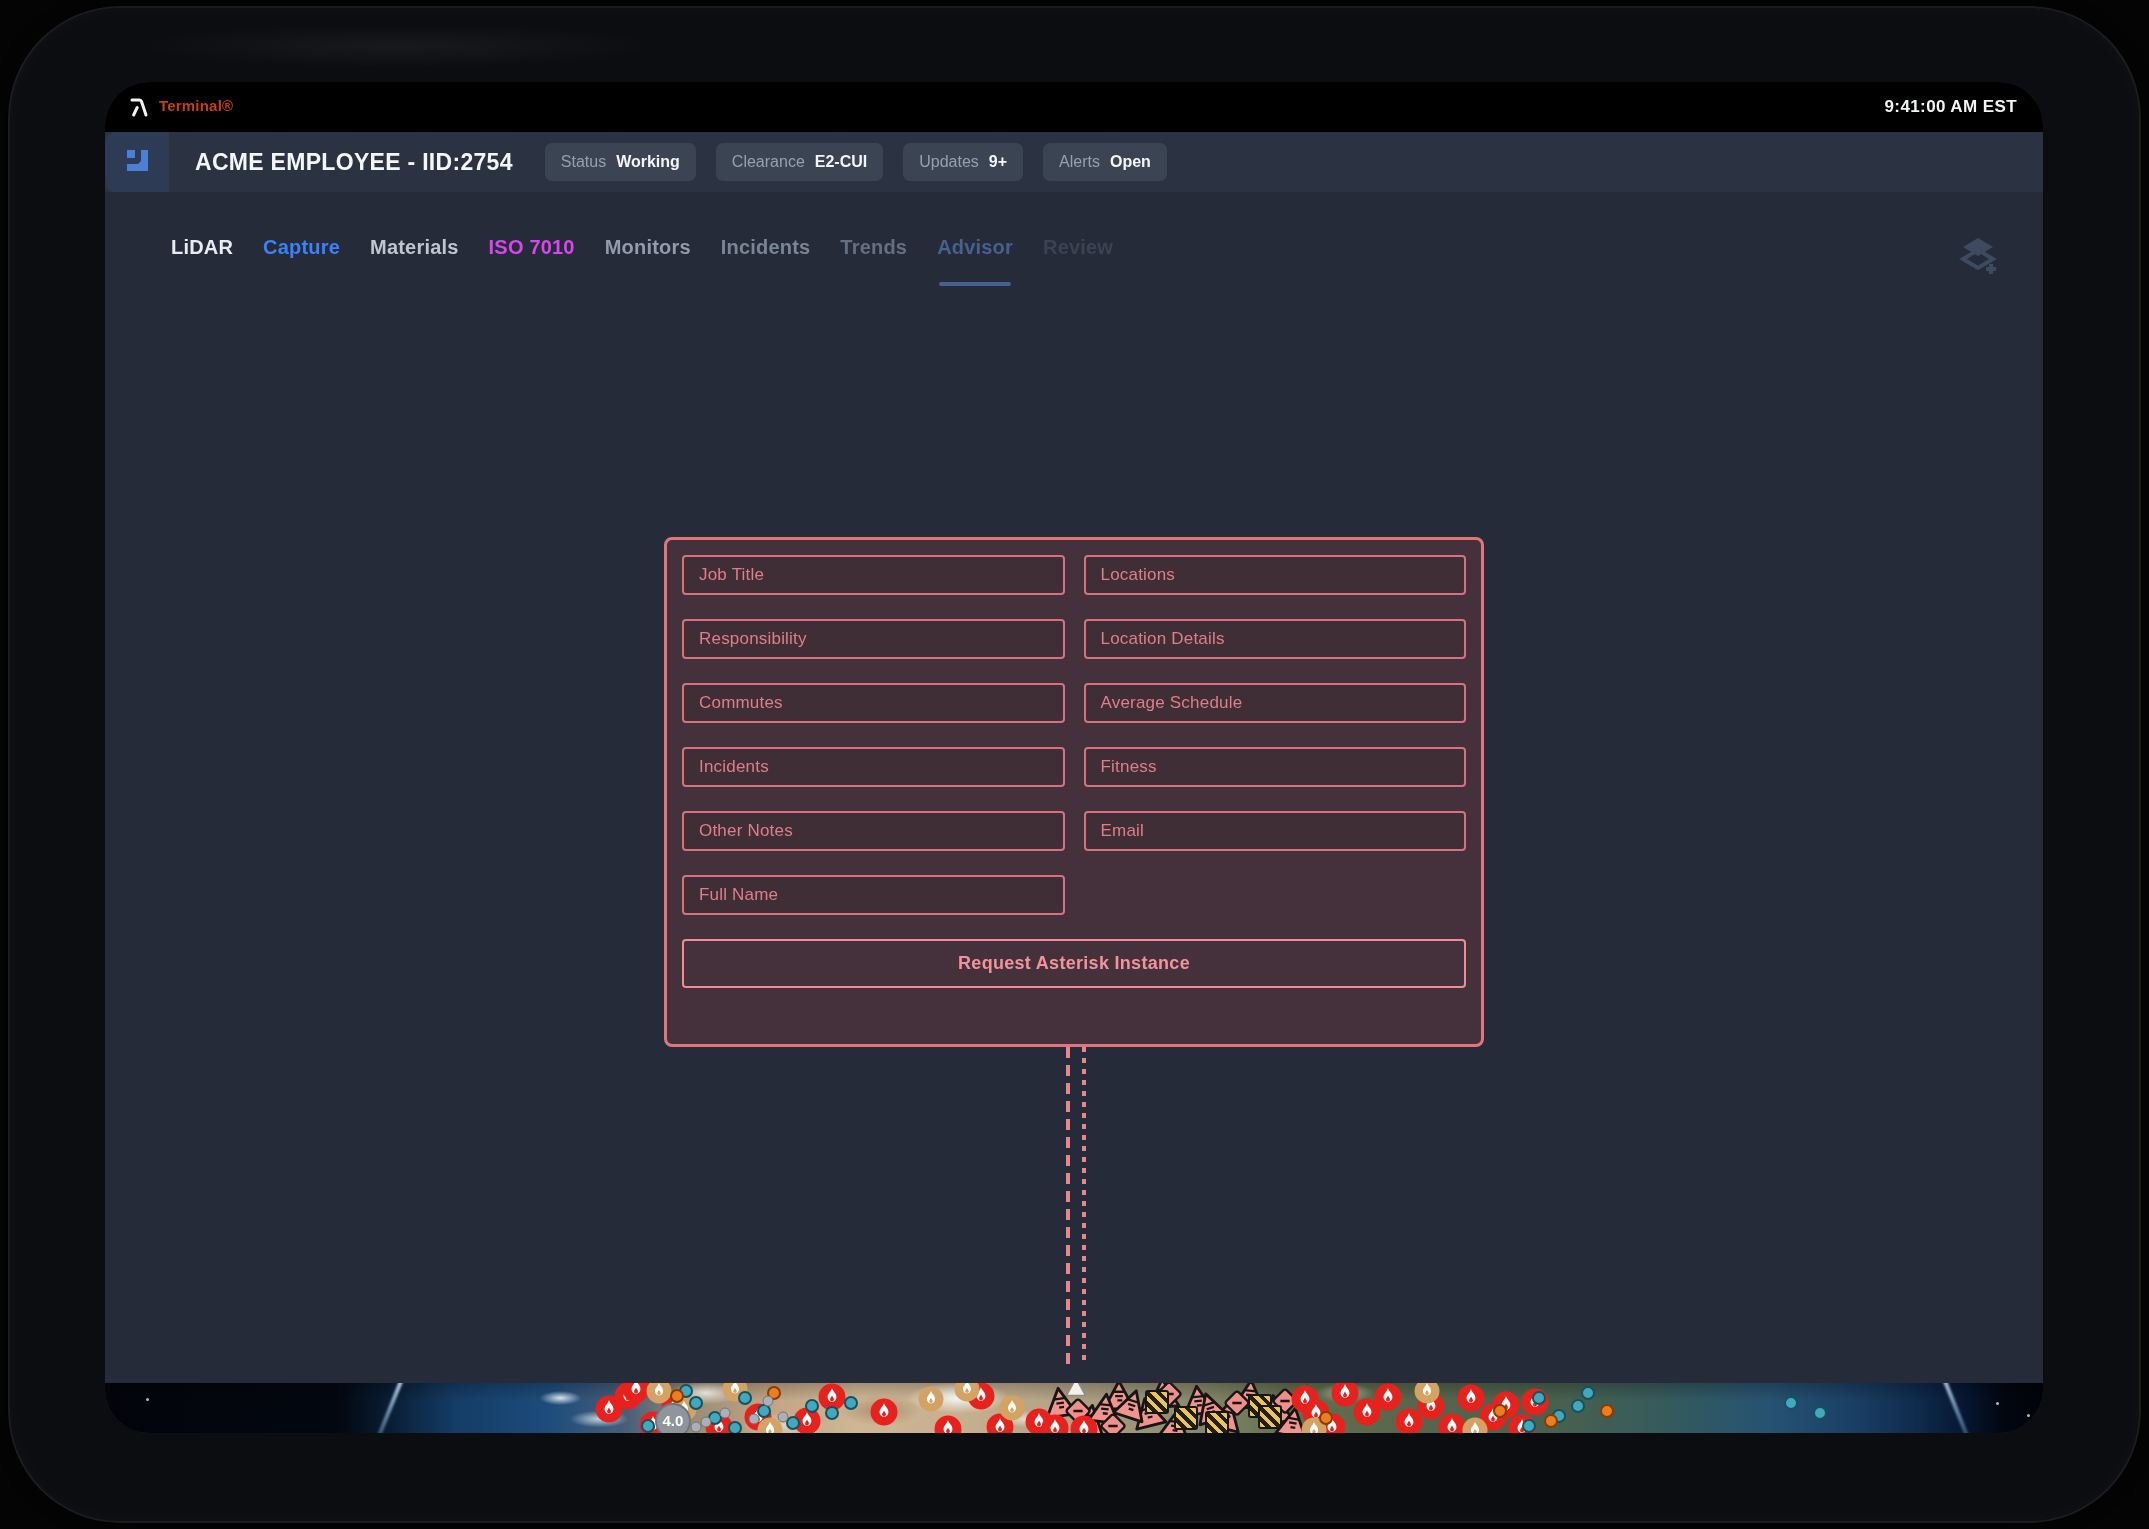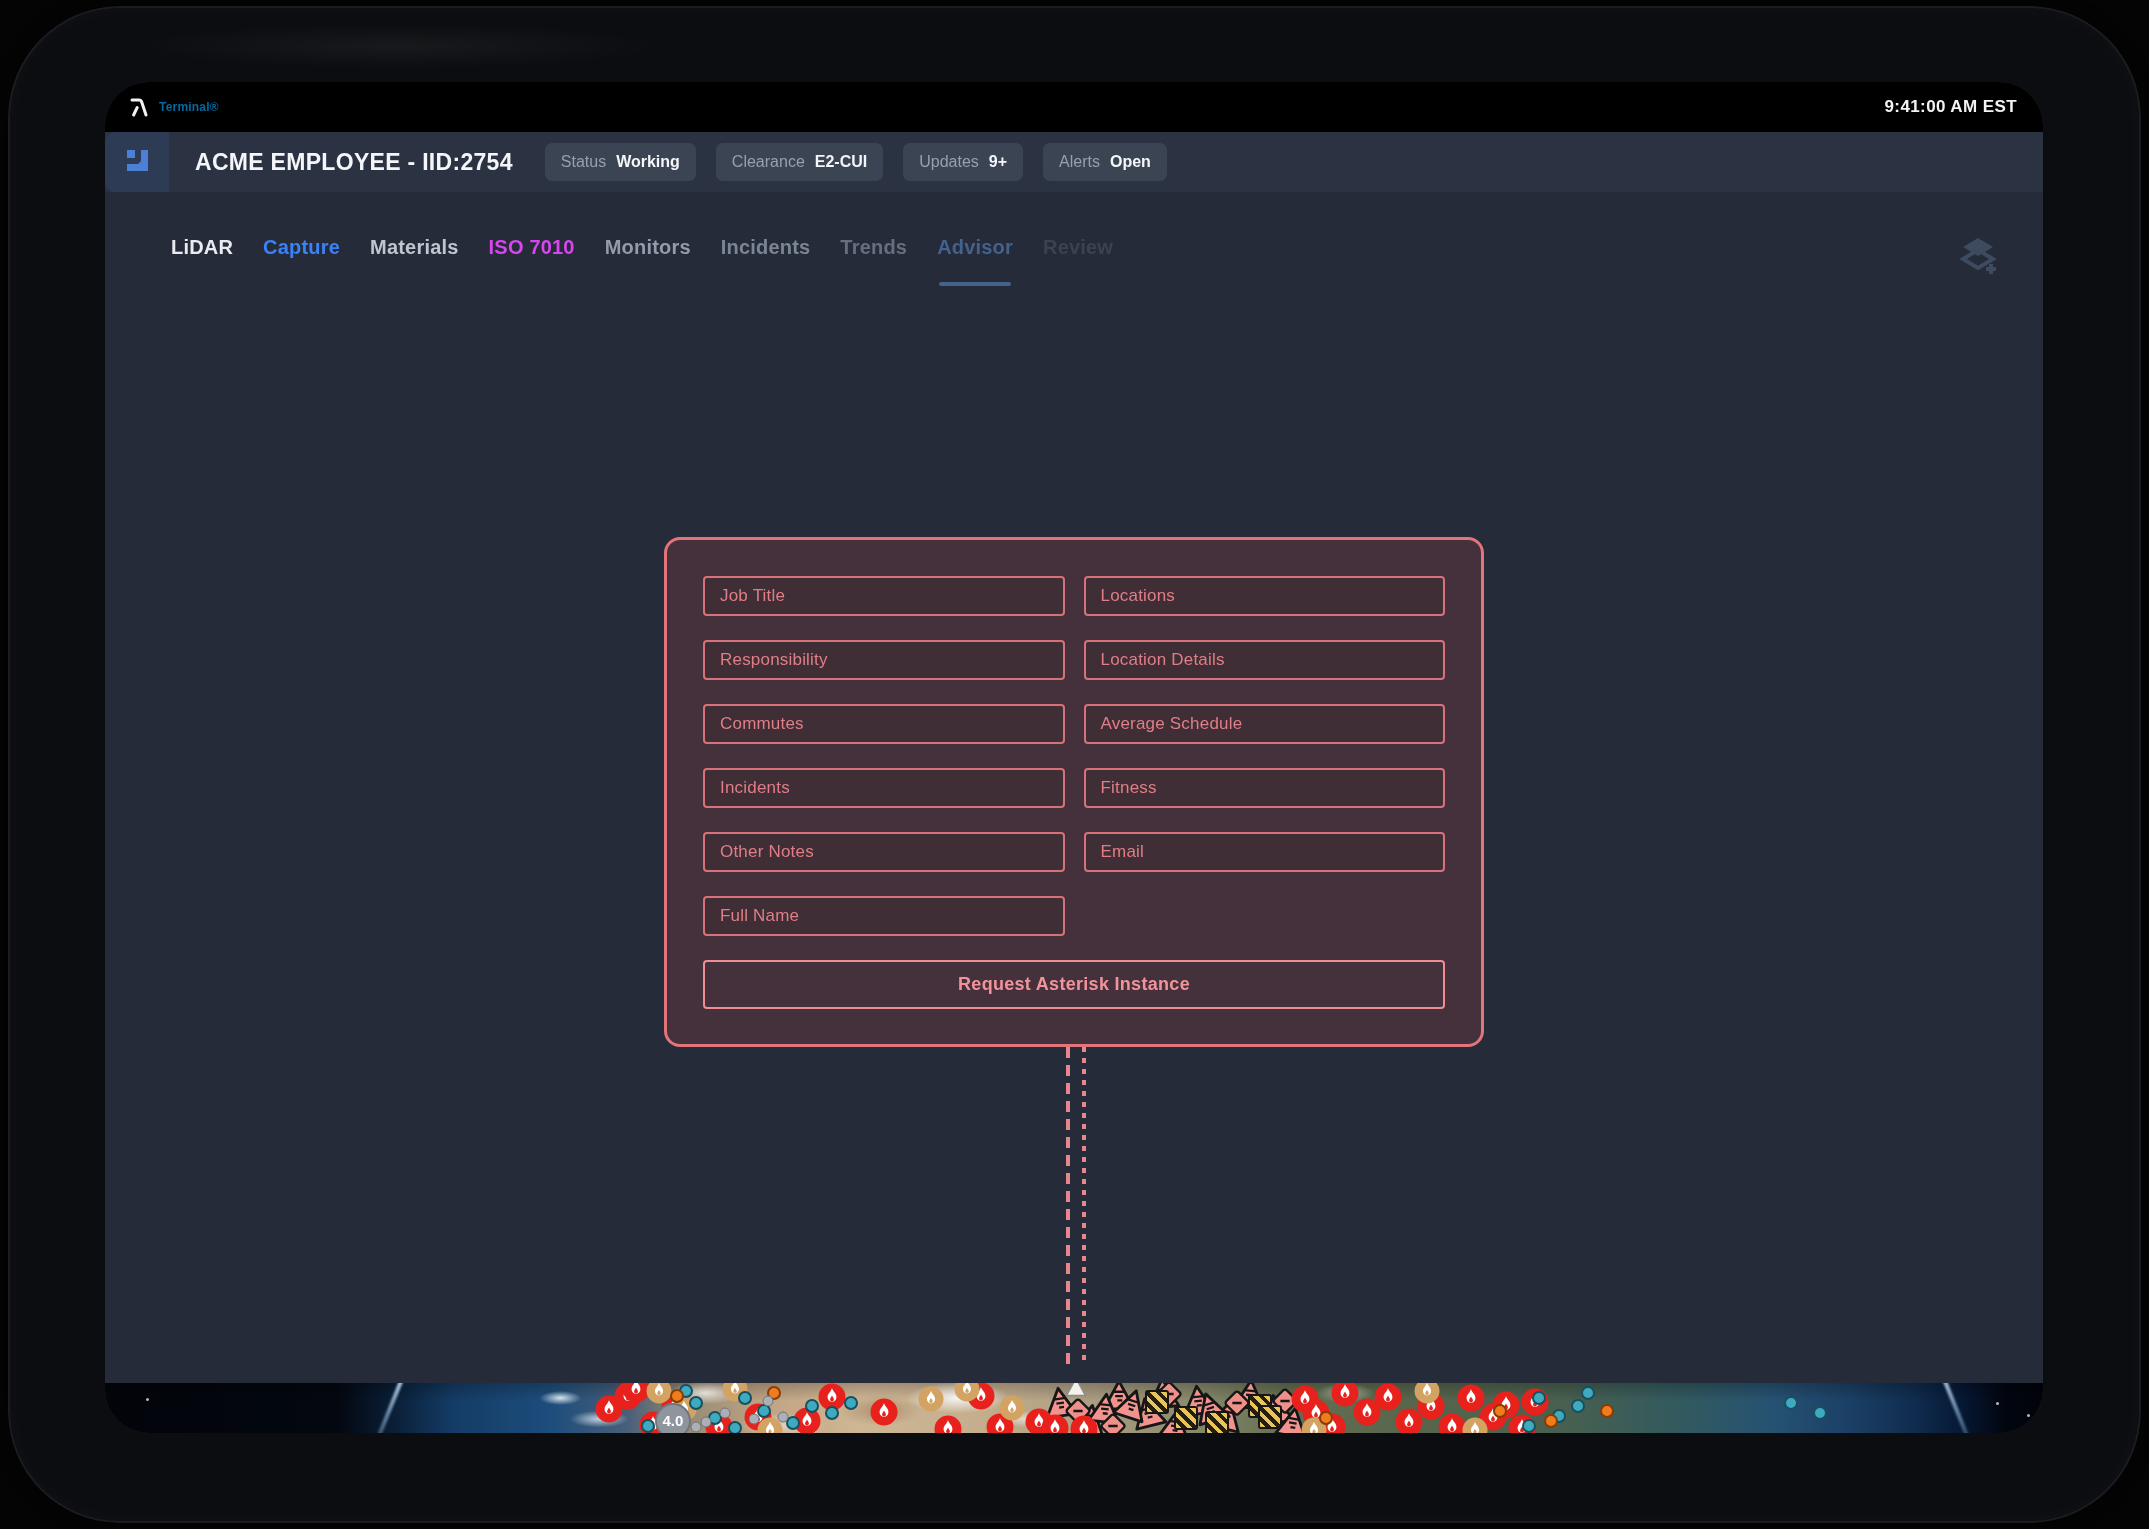--- a/index.html
+++ b/index.html
@@ -13,21 +13,21 @@
   .tablet::before{content:"";position:absolute;left:40px;top:10px;width:700px;height:60px;border-radius:50%;
     background:radial-gradient(closest-side,rgba(255,255,255,.05),transparent 75%);}
 
   
   .screen{position:absolute;left:97px;top:76px;width:1938px;height:1351px;border-radius:44px;overflow:hidden;
     background:#252b38;display:flex;flex-direction:column;}
 
   
   .statusbar{height:50px;background:#000;display:flex;align-items:center;justify-content:space-between;
     padding:0 26px 0 24px;flex:0 0 auto;}
-  .brand{display:flex;align-items:center;gap:9px;color:#0369a1;font-size:12px;font-weight:700;letter-spacing:.2px;}
+  .brand{display:flex;gap:9px;color:#c2410c;font-size:15px;font-weight:700;letter-spacing:.2px;}
   .brand svg{display:block;}
   .clock{color:#f2f3f5;font-size:17px;font-weight:700;letter-spacing:.4px;}
 
   
   .header{height:60px;background:#2b3342;display:flex;align-items:center;flex:0 0 auto;}
   .applogo{width:64px;height:60px;background:#2e3b54;border-radius:10px 0 0 10px;display:flex;
     align-items:center;justify-content:center;flex:0 0 auto;}
   .page-title{color:#f4f6f9;font-size:23px;font-weight:700;letter-spacing:.3px;margin-left:26px;white-space:nowrap;}
   .badges{display:flex;gap:20px;margin-left:32px;}
   .badge{height:38px;background:#3a4452;border-radius:7px;display:flex;align-items:center;gap:10px;
@@ -51,22 +51,22 @@
   .tab:nth-child(9){color:#3b4352;}
   .tab.active{color:#45618e;}
   .tab.active::after{content:"";position:absolute;left:2px;right:2px;bottom:-27px;height:4px;
     background:#45618e;border-radius:2px;}
 
   .layers-btn{position:absolute;right:42px;top:42px;width:46px;height:42px;cursor:pointer;}
   .layers-btn svg{display:block;}
 
   
   .panel{position:absolute;top:345px;left:50%;transform:translateX(-50%);width:820px;height:510px;
-    background:#45313b;border:3px solid #e2757c;border-radius:16px;box-sizing:border-box;
-    padding:36px;display:grid;grid-template-columns:1fr 1fr;column-gap:19px;row-gap:24px;
+    background:#45313b;border:3px solid #e2757c;border-radius:8px;box-sizing:border-box;
+    padding:15px;display:grid;grid-template-columns:1fr 1fr;column-gap:19px;row-gap:24px;
     grid-auto-rows:40px;}
   .field{border:2px solid #d7717b;border-radius:4px;background:rgba(0,0,0,.06);color:#df7e86;
     font-size:17px;letter-spacing:.2px;display:flex;align-items:center;padding:0 15px;cursor:text;}
   .submit{grid-column:1 / span 2;height:45px;border:2px solid #f08d94;border-radius:4px;
     color:#f2939b;font-weight:700;font-size:18px;letter-spacing:.3px;display:flex;align-items:center;
     justify-content:center;background:transparent;cursor:pointer;}
 
   
   .dash{position:absolute;top:855px;height:317px;width:4px;}
   .dash.left{left:calc(50% - 8px);

